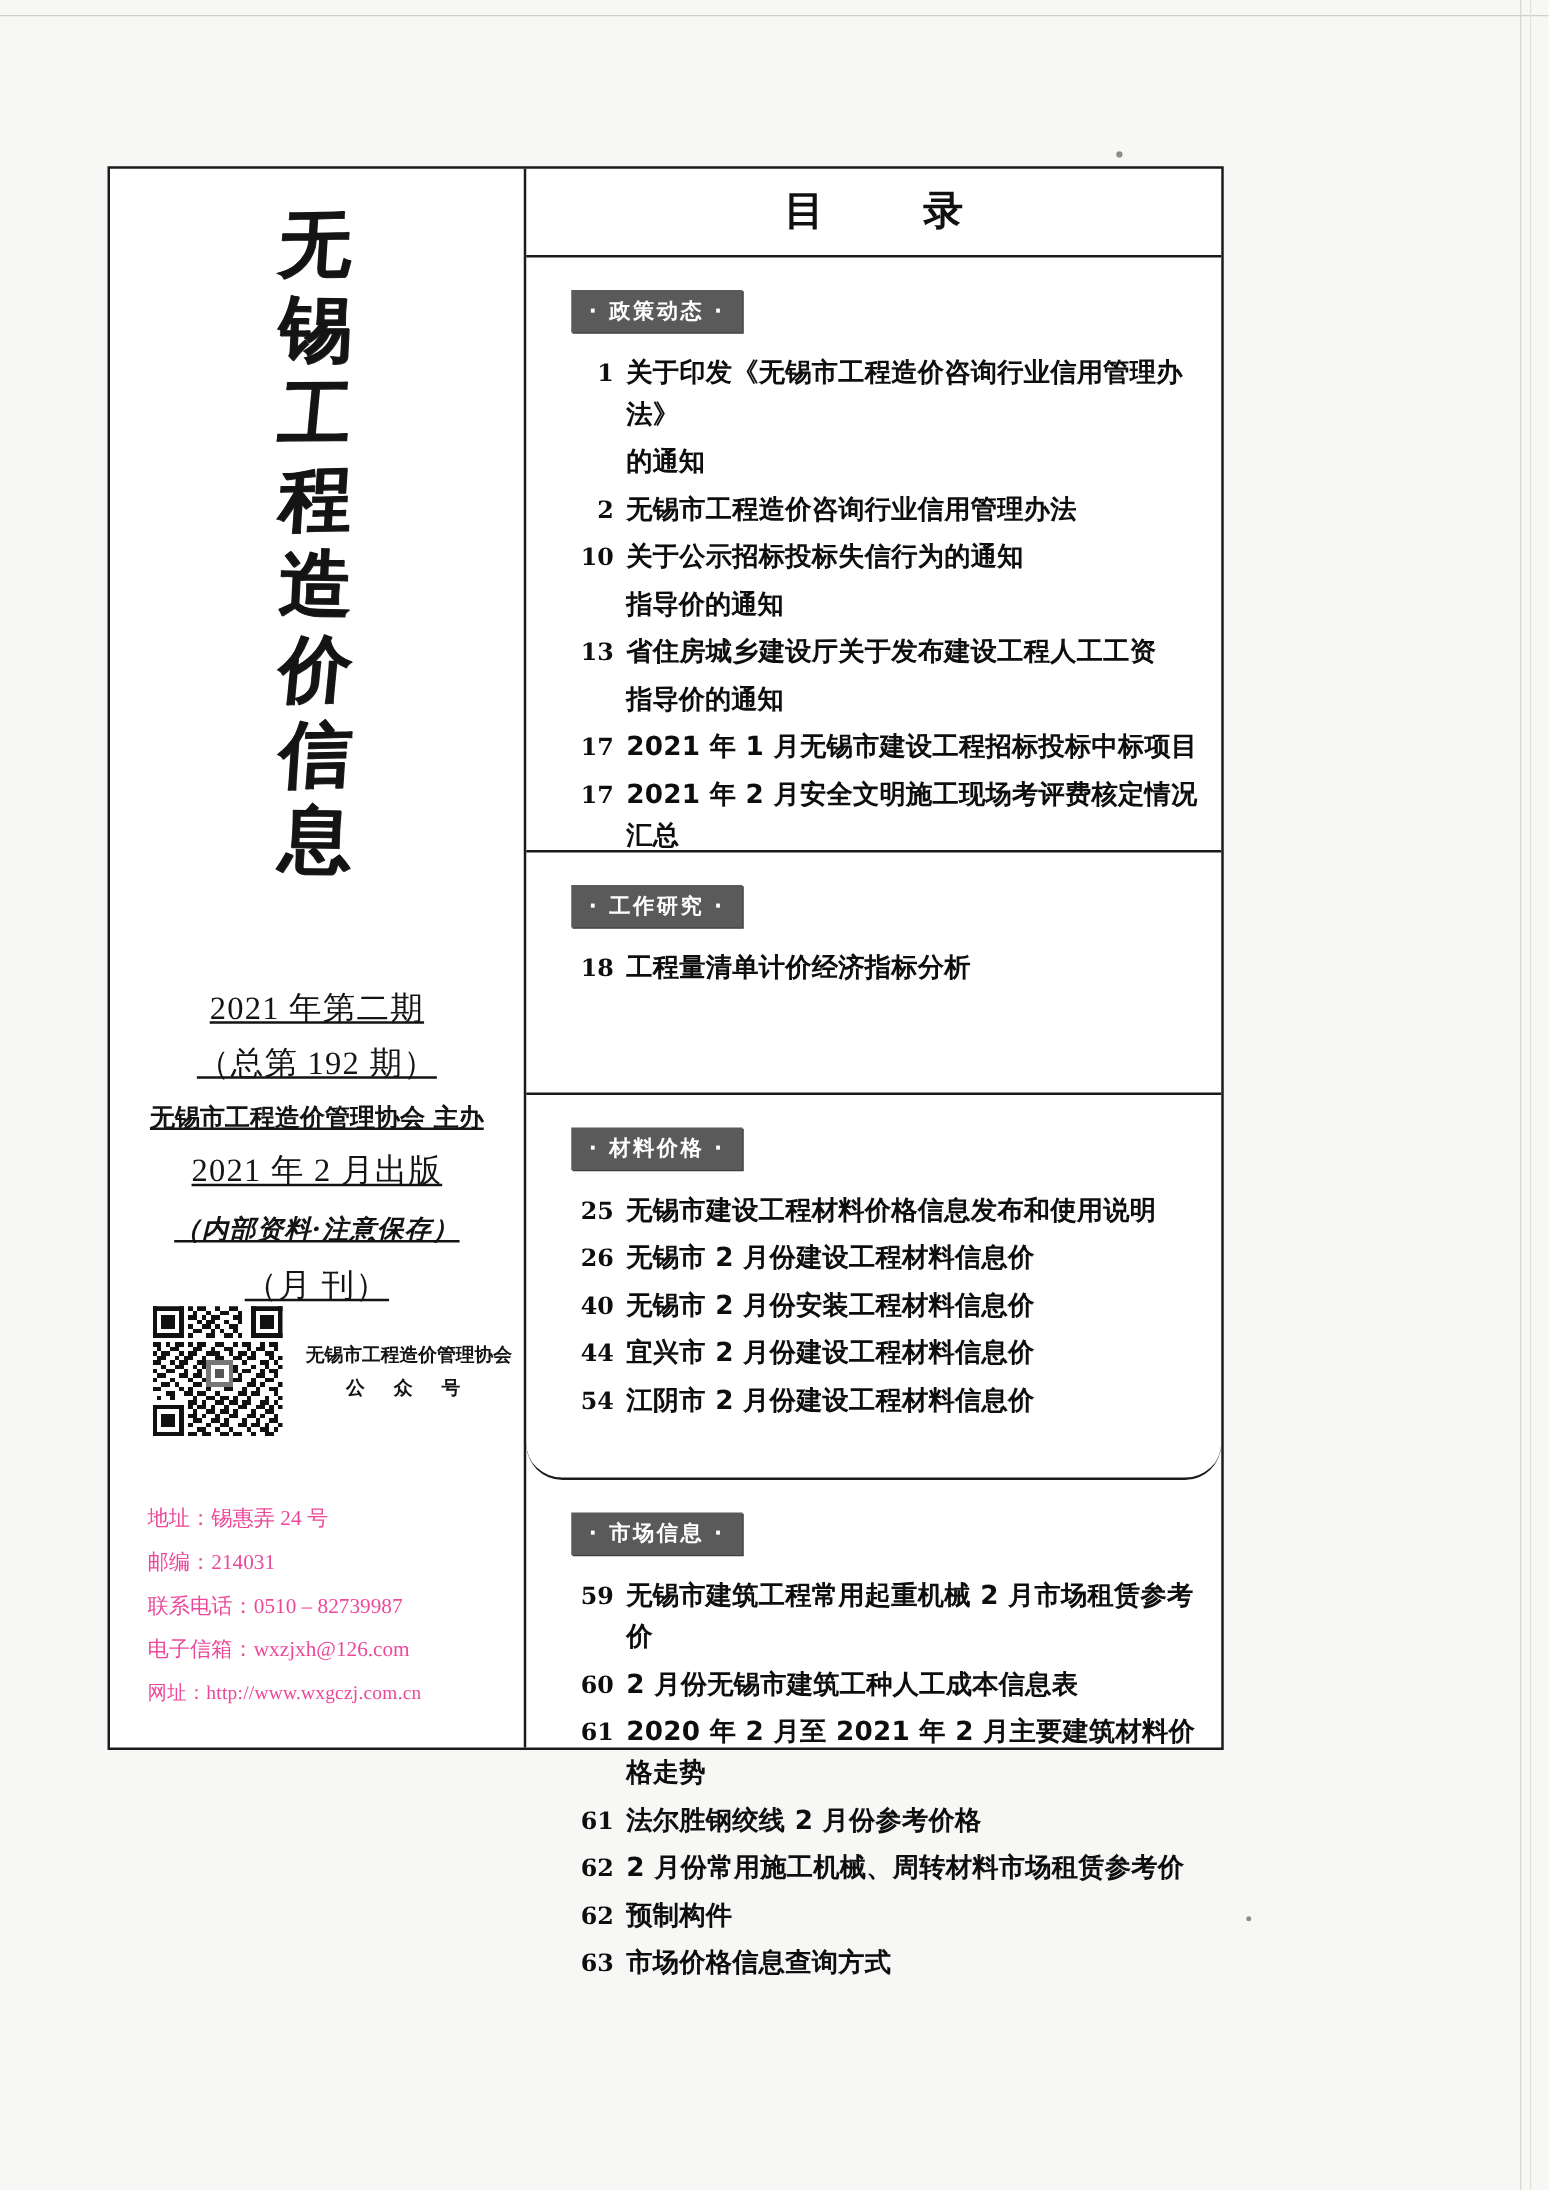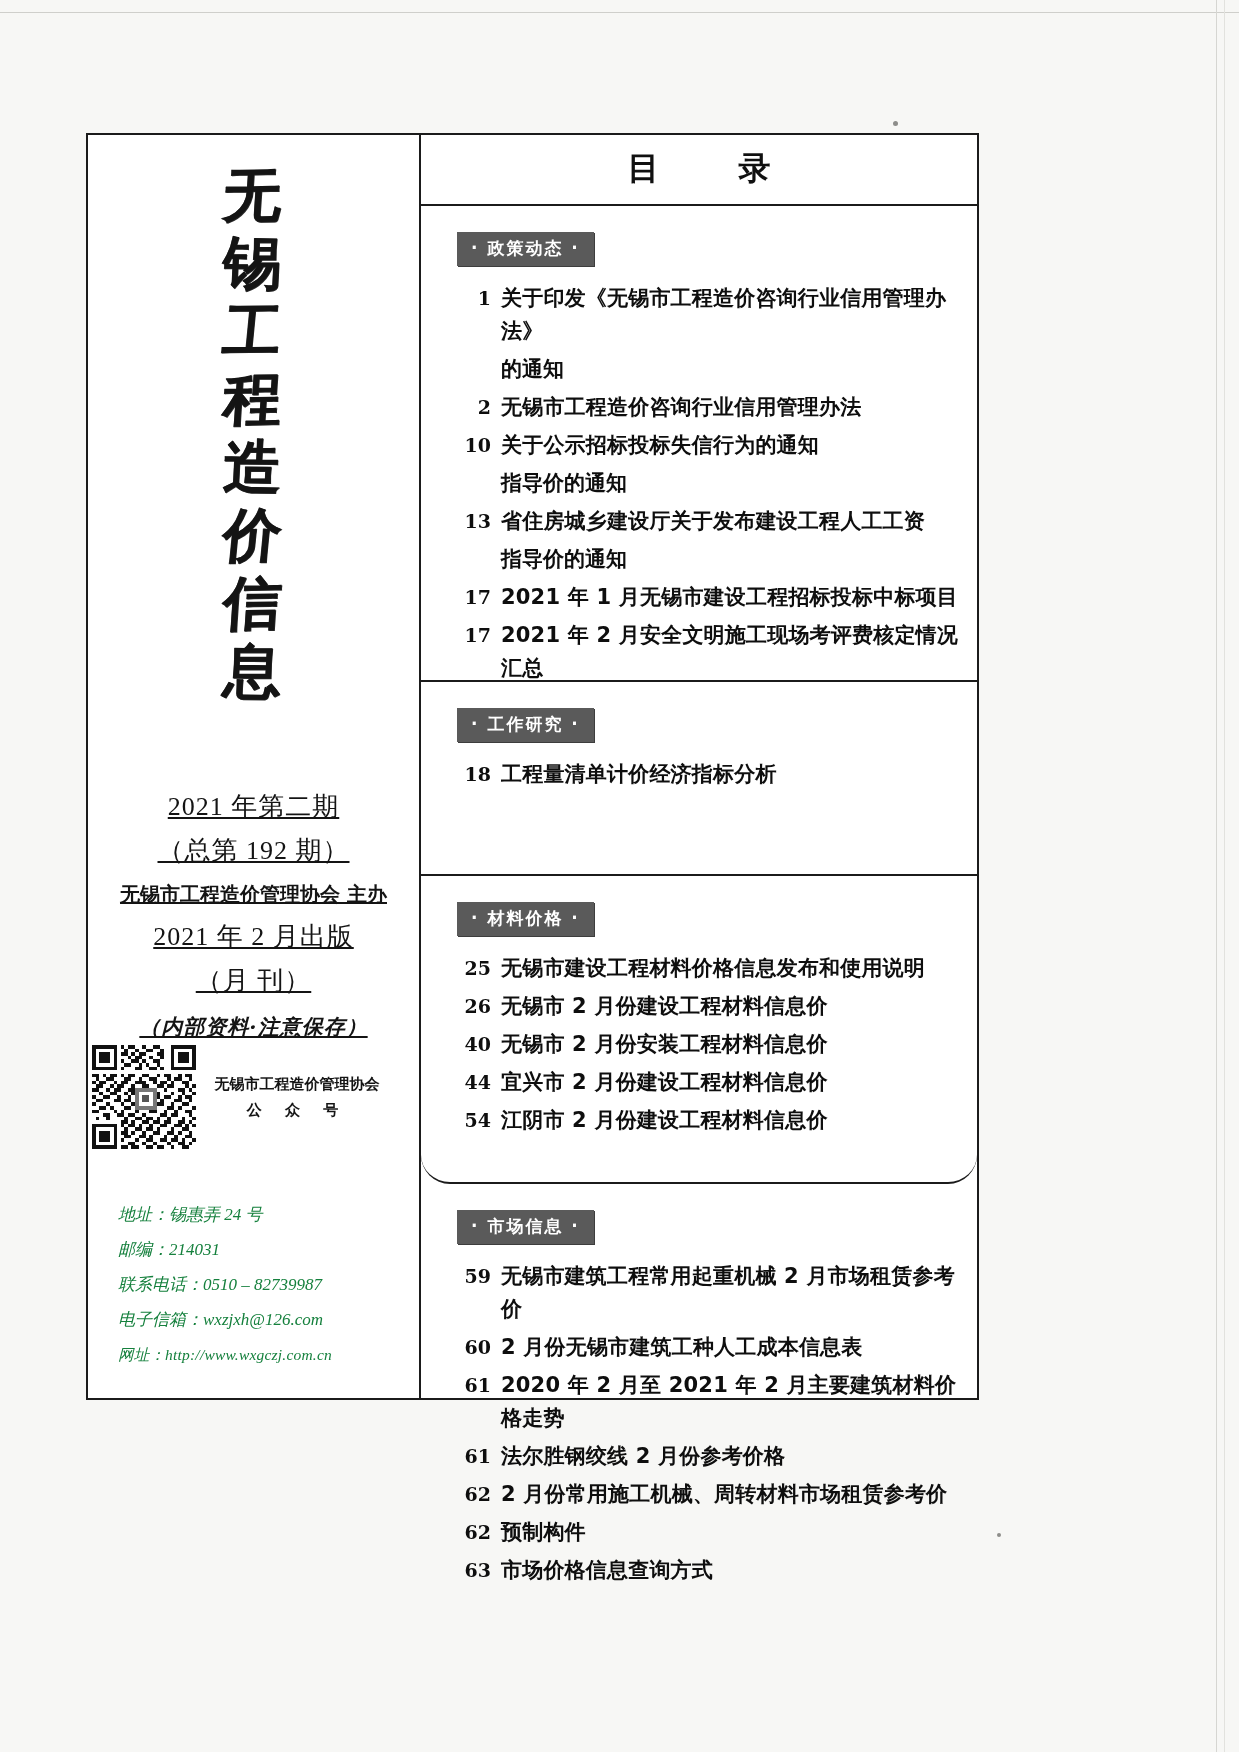--- a/index.html
+++ b/index.html
@@ -93,21 +93,21 @@
     font-size:21px;
     font-weight:700;
     font-style:italic;
     letter-spacing:1px;
     line-height:48px;
   }
 
   
   .qr-row{
     position:absolute;
-    left:4px; top:910px;
+    left:34px; top:910px;
     width:296px;
     display:flex;
     align-items:center;
     gap:10px;
   }
   .qr-code{
     width:104px;height:104px;
     flex:0 0 104px;
     background:#ffffff;
     position:relative;
@@ -127,23 +127,22 @@
   
   .contact-block{
     position:absolute;
     left:30px; top:1062px;
     width:290px;
   }
   .contact-line{
     font-family:"Liberation Serif","DejaVu Serif",serif;
     font-size:17px;
     line-height:35px;
-    color:#15803d;
+    color:#ec4899;
     white-space:nowrap;
-    font-style:italic;
   }
   .contact-line.url{
     font-size:15.5px;
     letter-spacing:0.2px;
   }
 
   
   .toc-head{
     height:155px;
     border-bottom:2px solid #1b1b1b;
@@ -243,22 +242,22 @@
       <span class="masthead-char ink-c">价</span>
       <span class="masthead-char ink-a">信</span>
       <span class="masthead-char ink-b">息</span>
     </div>
 
     <div class="issue-block">
       <div class="issue-line">2021 年第二期</div>
       <div class="issue-line">（总第 192 期）</div>
       <div class="issue-line host">无锡市工程造价管理协会 主办</div>
       <div class="issue-line">2021 年 2 月出版</div>
+      <div class="issue-line confid">（内部资料·注意保存）</div>
       <div class="issue-line">（月 刊）</div>
-      <div class="issue-line confid">（内部资料·注意保存）</div>
     </div>
 
     <div class="qr-row">
       <div class="qr-code">
         <svg width="104" height="104" viewBox="0 0 29 29" shape-rendering="crispEdges" aria-hidden="true">
           <rect width="29" height="29" fill="#ffffff"></rect>
           <g fill="#111111">
             <rect x="0" y="0" width="7" height="1"></rect>
               <rect x="0" y="6" width="7" height="1"></rect>
             <rect x="0" y="0" width="1" height="7"></rect>

